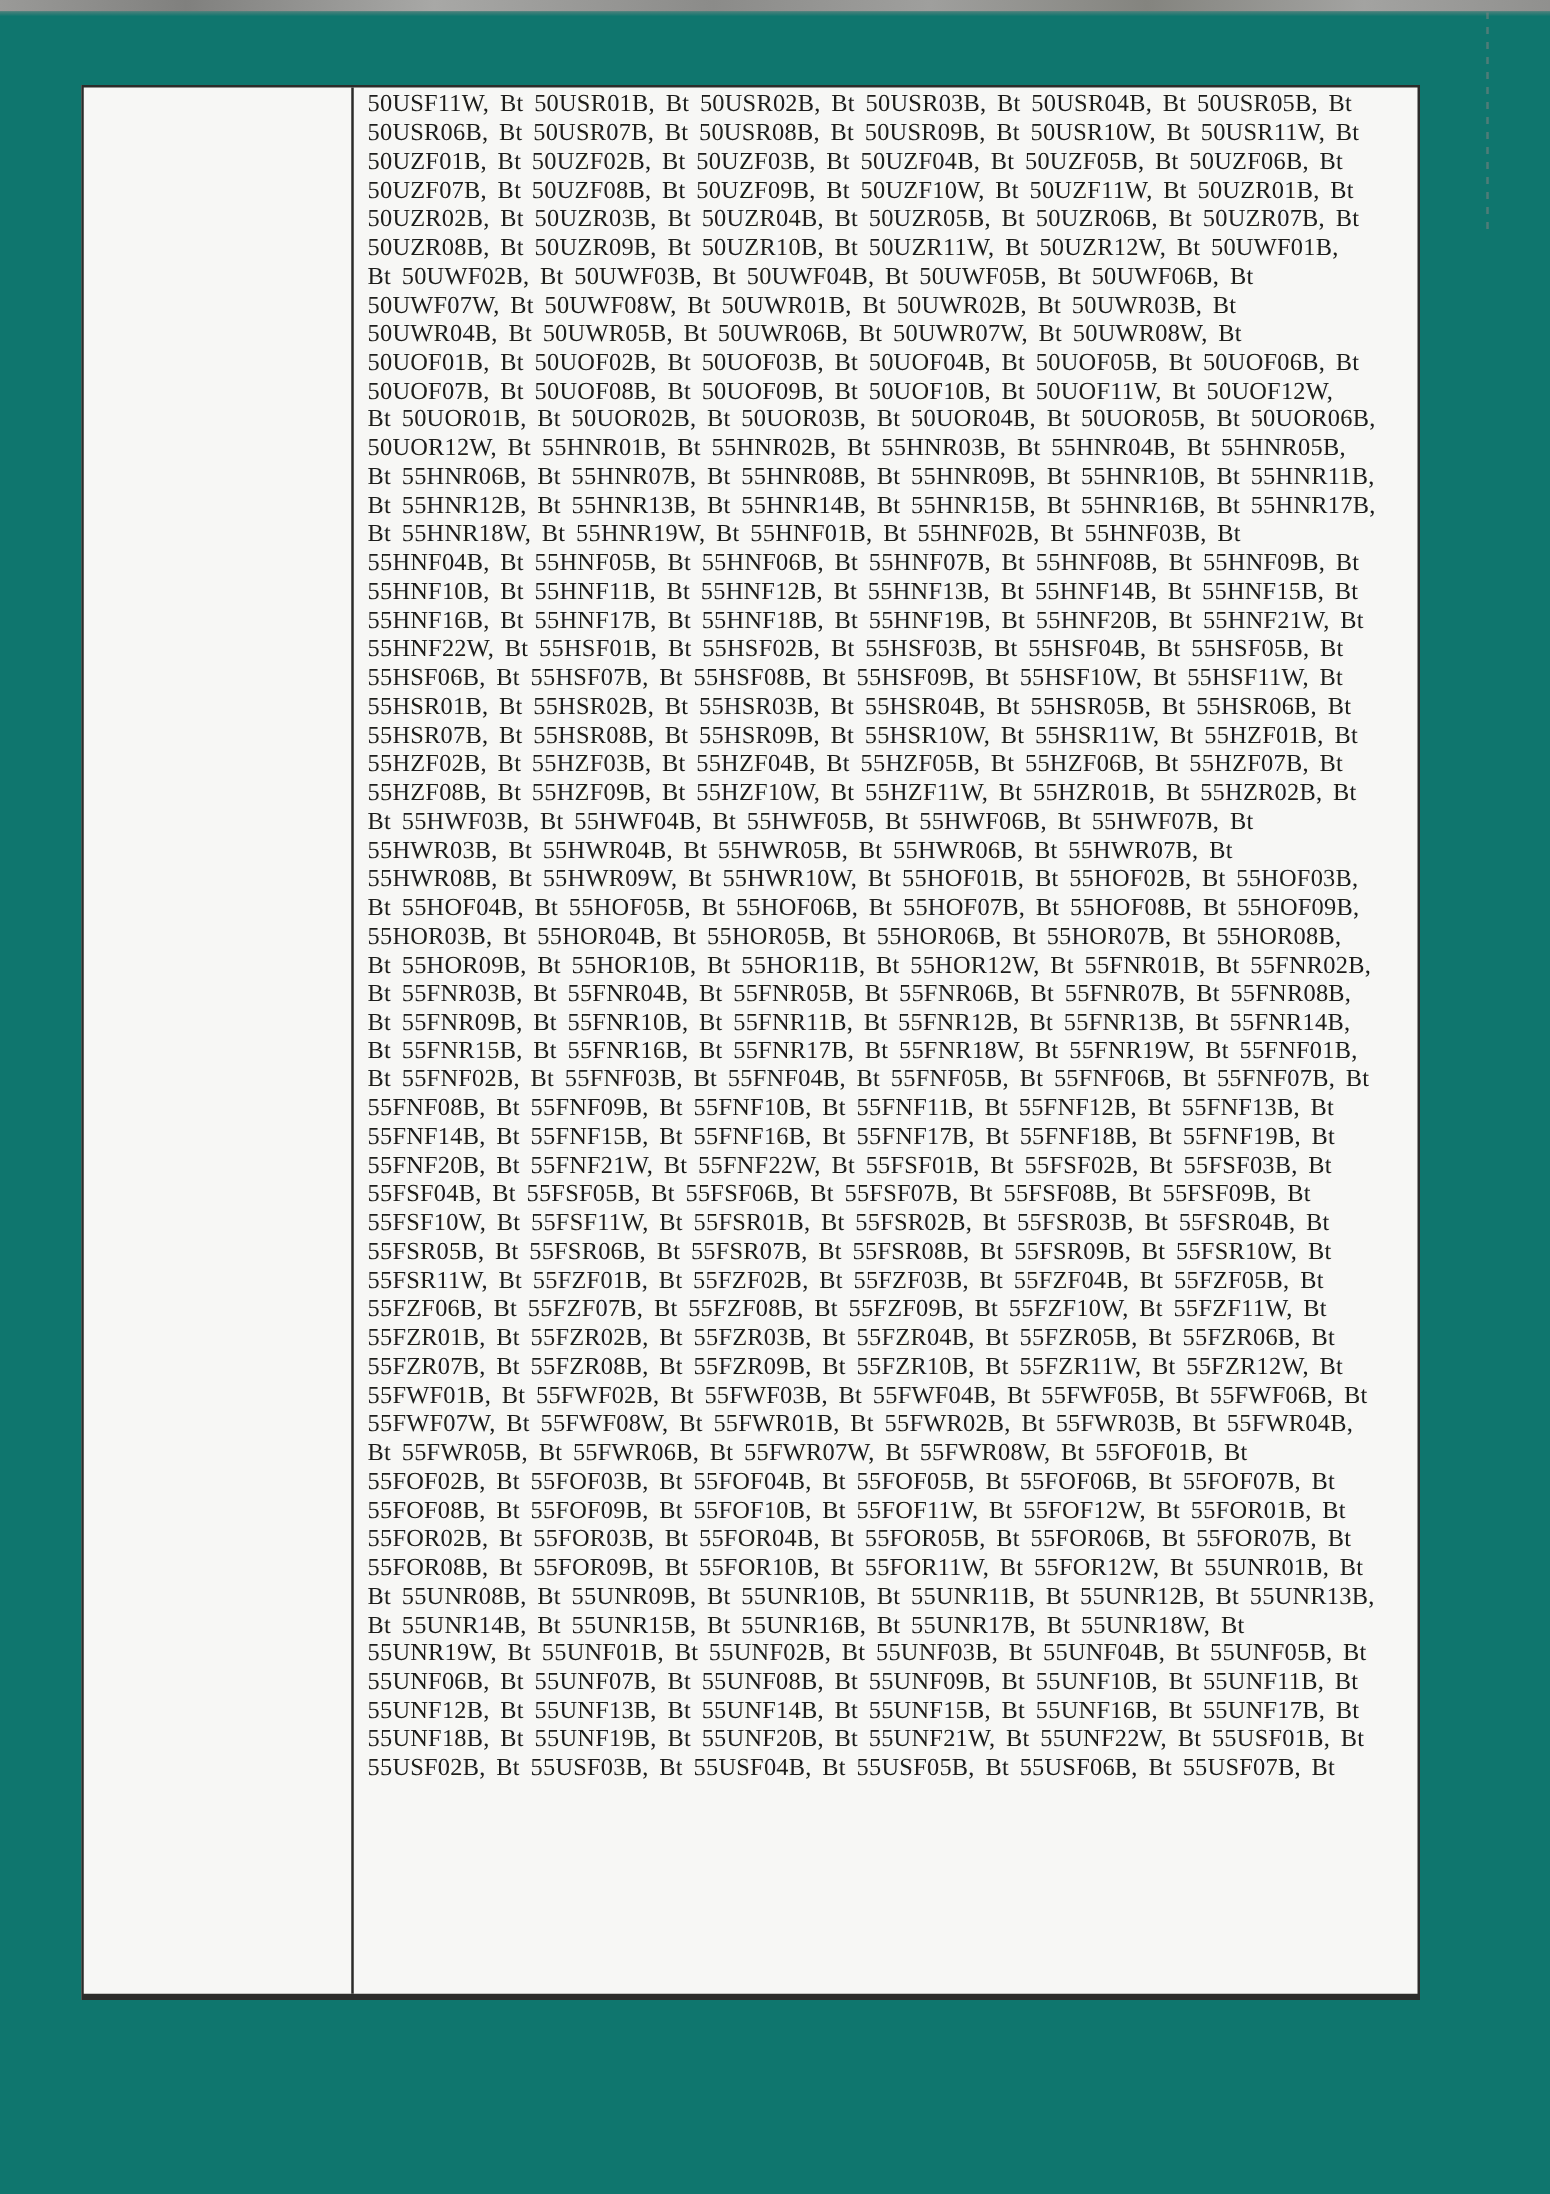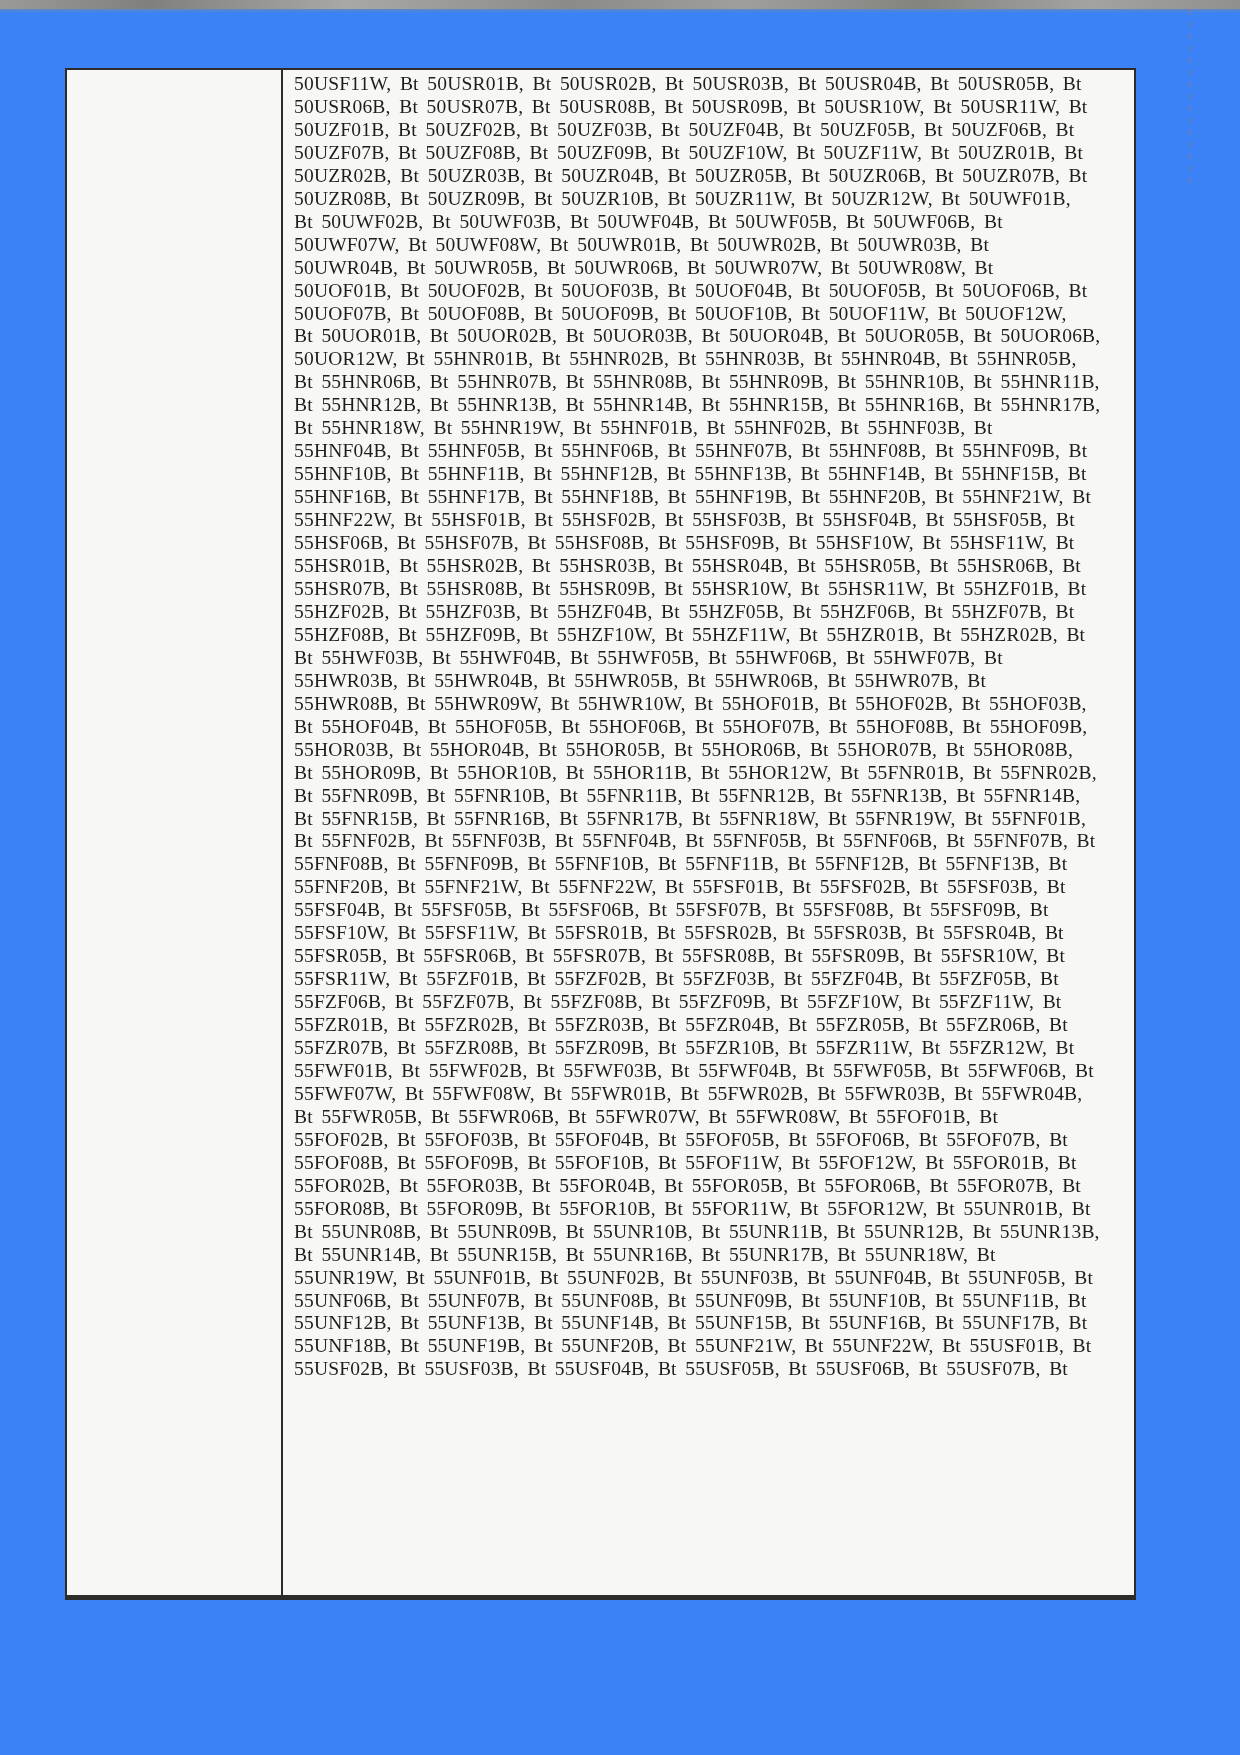--- a/index.html
+++ b/index.html
@@ -3,21 +3,21 @@
 <meta charset="utf-8">
 <style>
   html, body {
     margin: 0;
     padding: 0;
   }
   .page {
     position: relative;
     width: 1240px;
     height: 1755px;
-    background: #3b82f6;
+    background: #0f766e;
     overflow: hidden;
     font-family: "Liberation Serif", "DejaVu Serif", serif;
   }
   
   .scan-edge-top {
     position: absolute;
     left: 0; top: 0;
     width: 100%; height: 9px;
     background: linear-gradient(90deg,
       #9a9a98 0%, #80807e 12%, #a8a8a6 28%, #8b8b89 46%,
@@ -113,24 +113,26 @@
         <div class="code-line">55HSR01B, Bt 55HSR02B, Bt 55HSR03B, Bt 55HSR04B, Bt 55HSR05B, Bt 55HSR06B, Bt</div>
         <div class="code-line">55HSR07B, Bt 55HSR08B, Bt 55HSR09B, Bt 55HSR10W, Bt 55HSR11W, Bt 55HZF01B, Bt</div>
         <div class="code-line">55HZF02B, Bt 55HZF03B, Bt 55HZF04B, Bt 55HZF05B, Bt 55HZF06B, Bt 55HZF07B, Bt</div>
         <div class="code-line">55HZF08B, Bt 55HZF09B, Bt 55HZF10W, Bt 55HZF11W, Bt 55HZR01B, Bt 55HZR02B, Bt</div>
         <div class="code-line">Bt 55HWF03B, Bt 55HWF04B, Bt 55HWF05B, Bt 55HWF06B, Bt 55HWF07B, Bt</div>
         <div class="code-line">55HWR03B, Bt 55HWR04B, Bt 55HWR05B, Bt 55HWR06B, Bt 55HWR07B, Bt</div>
         <div class="code-line">55HWR08B, Bt 55HWR09W, Bt 55HWR10W, Bt 55HOF01B, Bt 55HOF02B, Bt 55HOF03B,</div>
         <div class="code-line">Bt 55HOF04B, Bt 55HOF05B, Bt 55HOF06B, Bt 55HOF07B, Bt 55HOF08B, Bt 55HOF09B,</div>
         <div class="code-line">55HOR03B, Bt 55HOR04B, Bt 55HOR05B, Bt 55HOR06B, Bt 55HOR07B, Bt 55HOR08B,</div>
         <div class="code-line">Bt 55HOR09B, Bt 55HOR10B, Bt 55HOR11B, Bt 55HOR12W, Bt 55FNR01B, Bt 55FNR02B,</div>
+        <div class="code-line">Bt 55FNR03B, Bt 55FNR04B, Bt 55FNR05B, Bt 55FNR06B, Bt 55FNR07B, Bt 55FNR08B,</div>
         <div class="code-line">Bt 55FNR09B, Bt 55FNR10B, Bt 55FNR11B, Bt 55FNR12B, Bt 55FNR13B, Bt 55FNR14B,</div>
         <div class="code-line">Bt 55FNR15B, Bt 55FNR16B, Bt 55FNR17B, Bt 55FNR18W, Bt 55FNR19W, Bt 55FNF01B,</div>
         <div class="code-line">Bt 55FNF02B, Bt 55FNF03B, Bt 55FNF04B, Bt 55FNF05B, Bt 55FNF06B, Bt 55FNF07B, Bt</div>
         <div class="code-line">55FNF08B, Bt 55FNF09B, Bt 55FNF10B, Bt 55FNF11B, Bt 55FNF12B, Bt 55FNF13B, Bt</div>
+        <div class="code-line">55FNF14B, Bt 55FNF15B, Bt 55FNF16B, Bt 55FNF17B, Bt 55FNF18B, Bt 55FNF19B, Bt</div>
         <div class="code-line">55FNF20B, Bt 55FNF21W, Bt 55FNF22W, Bt 55FSF01B, Bt 55FSF02B, Bt 55FSF03B, Bt</div>
         <div class="code-line">55FSF04B, Bt 55FSF05B, Bt 55FSF06B, Bt 55FSF07B, Bt 55FSF08B, Bt 55FSF09B, Bt</div>
         <div class="code-line">55FSF10W, Bt 55FSF11W, Bt 55FSR01B, Bt 55FSR02B, Bt 55FSR03B, Bt 55FSR04B, Bt</div>
         <div class="code-line">55FSR05B, Bt 55FSR06B, Bt 55FSR07B, Bt 55FSR08B, Bt 55FSR09B, Bt 55FSR10W, Bt</div>
         <div class="code-line">55FSR11W, Bt 55FZF01B, Bt 55FZF02B, Bt 55FZF03B, Bt 55FZF04B, Bt 55FZF05B, Bt</div>
         <div class="code-line">55FZF06B, Bt 55FZF07B, Bt 55FZF08B, Bt 55FZF09B, Bt 55FZF10W, Bt 55FZF11W, Bt</div>
         <div class="code-line">55FZR01B, Bt 55FZR02B, Bt 55FZR03B, Bt 55FZR04B, Bt 55FZR05B, Bt 55FZR06B, Bt</div>
         <div class="code-line">55FZR07B, Bt 55FZR08B, Bt 55FZR09B, Bt 55FZR10B, Bt 55FZR11W, Bt 55FZR12W, Bt</div>
         <div class="code-line">55FWF01B, Bt 55FWF02B, Bt 55FWF03B, Bt 55FWF04B, Bt 55FWF05B, Bt 55FWF06B, Bt</div>
         <div class="code-line">55FWF07W, Bt 55FWF08W, Bt 55FWR01B, Bt 55FWR02B, Bt 55FWR03B, Bt 55FWR04B,</div>

